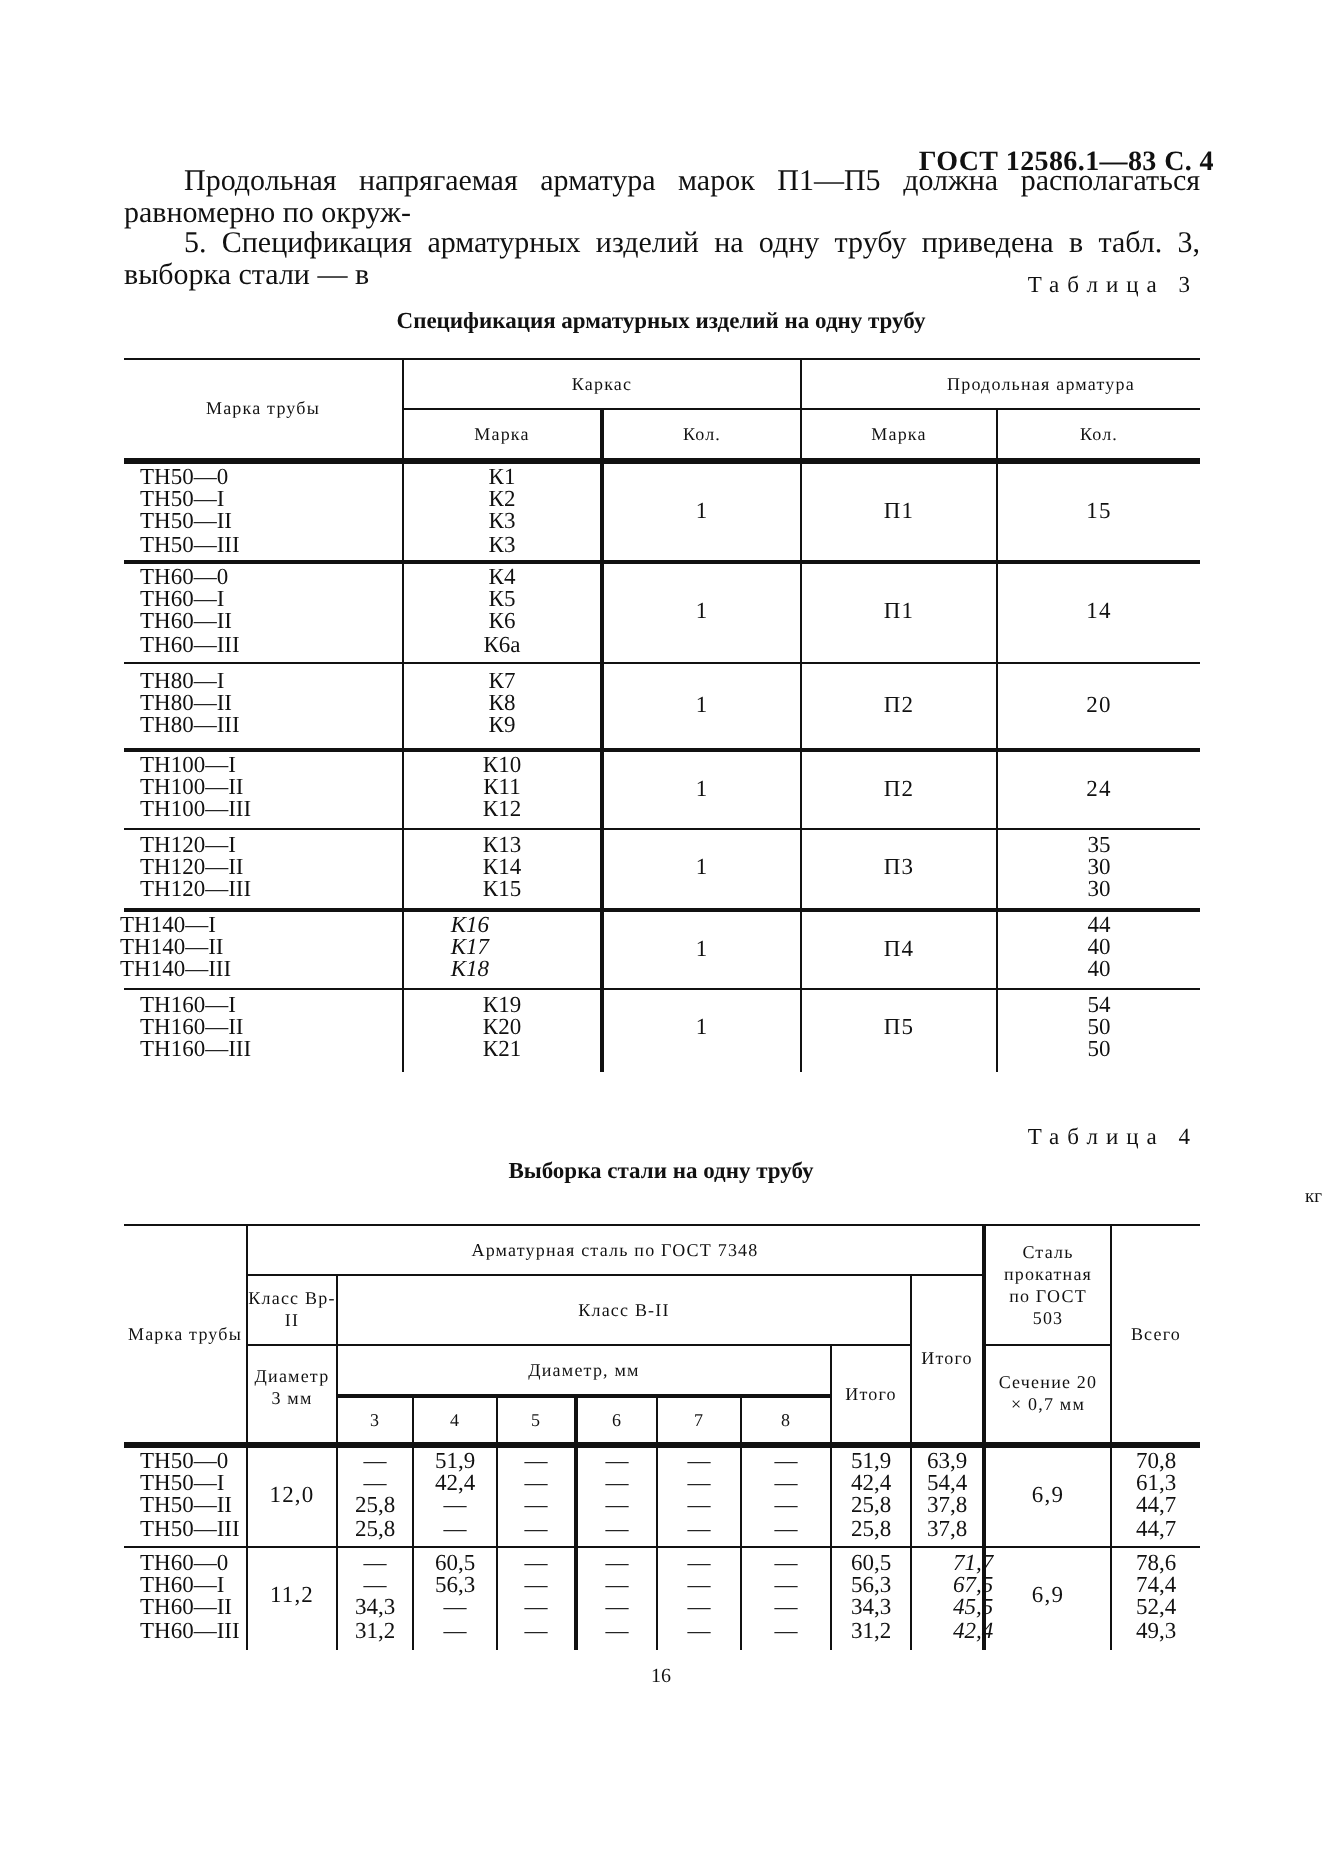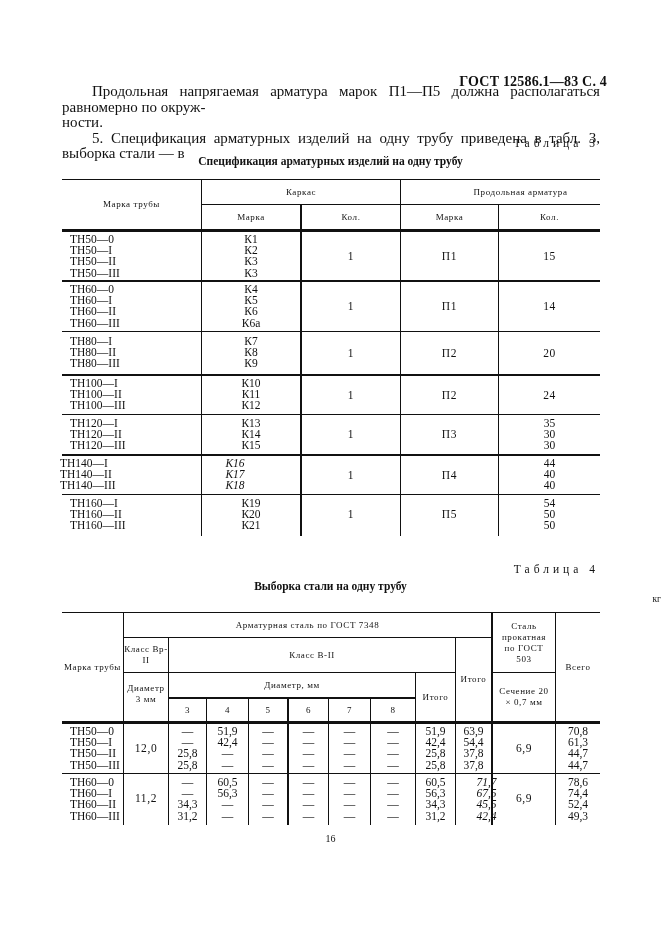--- a/index.html
+++ b/index.html
@@ -16,21 +16,20 @@
   .c{text-align:center;}
   .page{left:0;width:661px;text-align:center;top:833px;font-size:10px;}
 </style>
 </head>
 <body>
 
 <div class="abs hdr">ГОСТ 12586.1—83 С. 4</div>
 
 <div class="abs para" style="top:84px;">
   <div style="text-indent:30px;">Продольная напрягаемая арматура марок П1—П5 должна располагаться равномерно по окруж-</div>
-  <div>ности.</div>
   <div style="text-indent:30px;">5. Спецификация арматурных изделий на одну трубу приведена в табл. 3, выборка стали — в</div>
 </div>
 
 <div class="abs tcap" style="right:62px;top:137px;">Таблица 3</div>
 <div class="abs ttitle" style="top:155px;">Спецификация арматурных изделий на одну трубу</div>
 
 <div>
 
   <div class="ln" style="left:62px;top:179px;width:538px;height:1px;"></div>
   <div class="ln" style="left:201px;top:204px;width:399px;height:1px;"></div>

